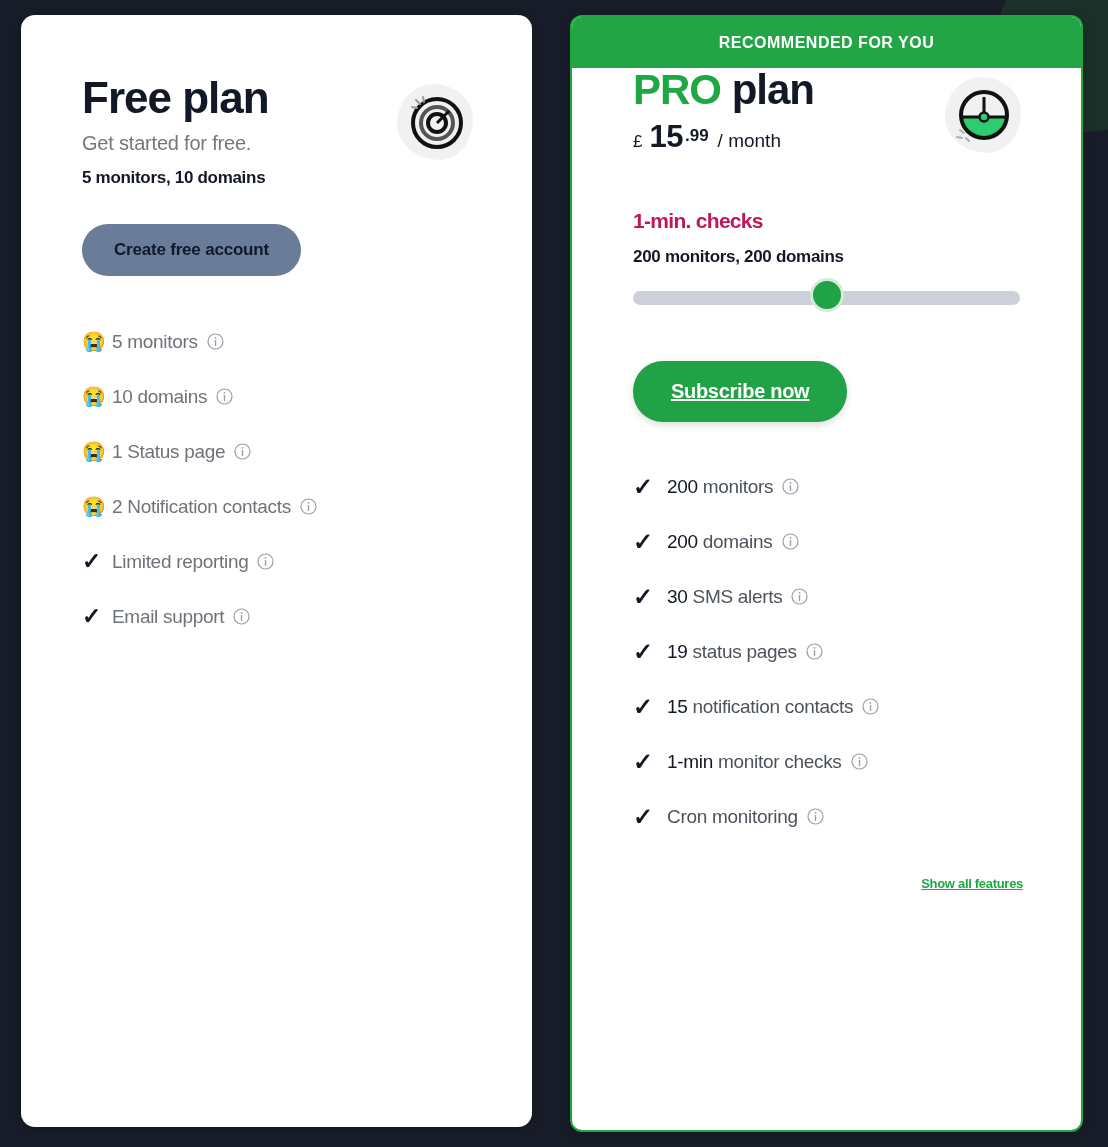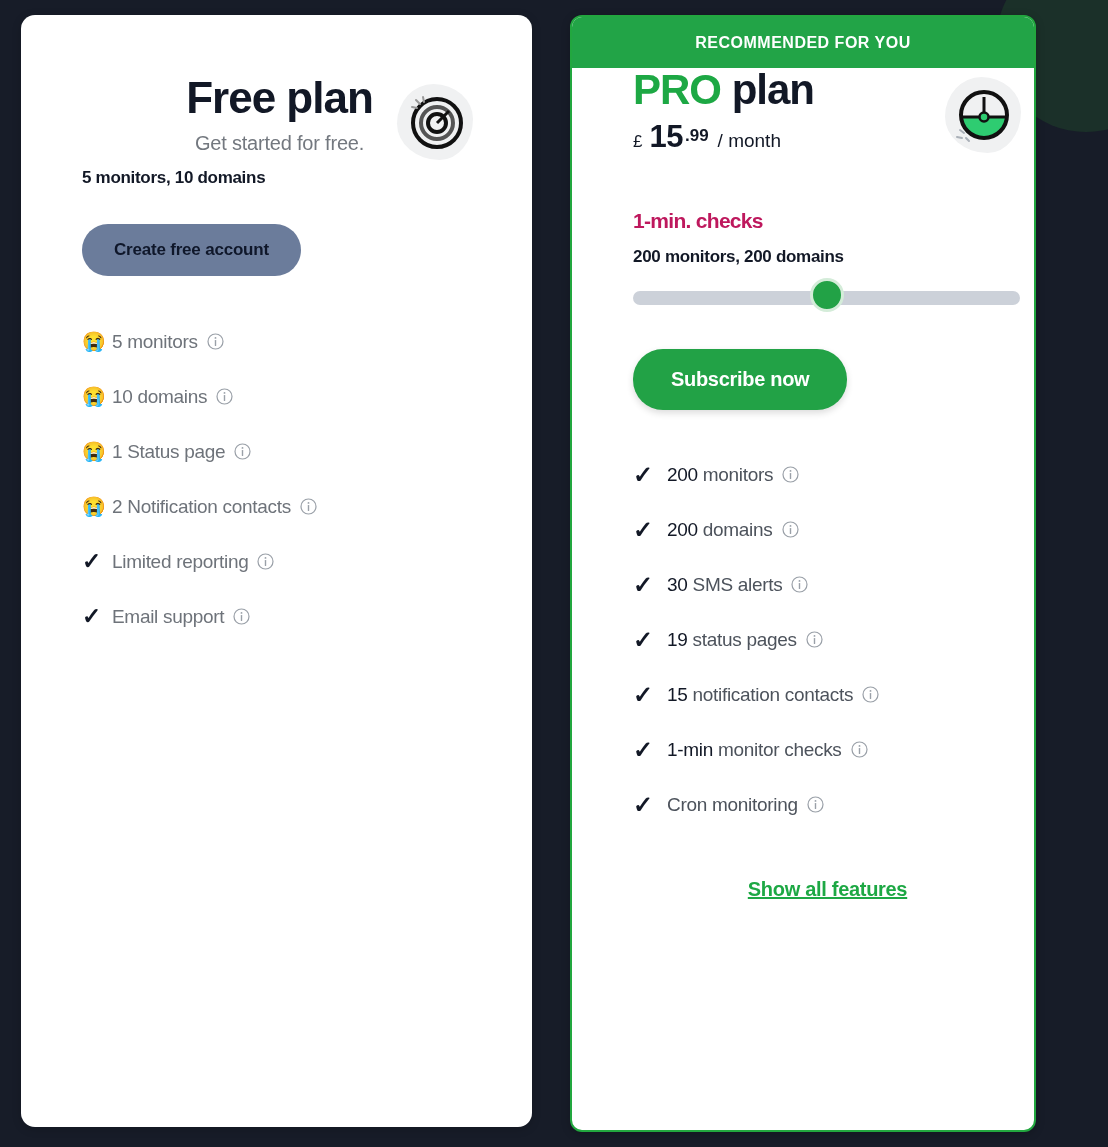--- a/index.html
+++ b/index.html
@@ -47,21 +47,20 @@
     background: #ffffff;
     border-radius: 14px;
     padding: 60px 0 0 61px;
     position: relative;
     box-shadow: 0 2px 10px rgba(0,0,0,0.18);
   }
 
   .free-head {
     position: relative;
     width: 395px;
-    text-align: center;
   }
 
   .plan-title-free {
     font-size: 44px;
     font-weight: bold;
     color: #121826;
     letter-spacing: -1px;
     line-height: 1.05;
   }
 
@@ -151,21 +150,21 @@
 
   .info-ic {
     margin-left: 9px;
     flex: 0 0 auto;
     display: inline-flex;
     cursor: pointer;
   }
 
   
   .card-pro {
-    width: 466px;
+    width: 513px;
     height: 1117px;
     background: #ffffff;
     border-radius: 12px;
     border: 2px solid #22a73f;
     position: relative;
     overflow: hidden;
     box-shadow: 0 2px 10px rgba(0,0,0,0.2);
   }
 
   .ribbon {
@@ -243,33 +242,34 @@
     height: 34px;
     border-radius: 50%;
     background: #22a246;
     border: 3px solid #d4ecd9;
     top: -13px;
     transform: translateX(-50%);
     cursor: grab;
   }
 
   .btn-pro {
-    margin-top: 44px;
+    margin-top: 56px;
     display: inline-block;
     background: #22a246;
     color: #ffffff;
     font-size: 20px;
     font-weight: bold;
     border: none;
     border-radius: 30px;
     padding: 19px 38px;
     cursor: pointer;
     letter-spacing: -0.3px;
     font-family: "Liberation Sans", sans-serif;
     box-shadow: 0 3px 7px rgba(0,0,0,0.14);
+    text-decoration: underline;
   }
 
   .feat-list-pro { margin-top: 37px; list-style: none; }
 
   .feat-pro {
     display: flex;
     align-items: center;
     height: 55px;
     font-size: 19px;
     color: #4d535c;
@@ -279,25 +279,25 @@
     width: 34px;
     flex: 0 0 34px;
     font-size: 24px;
     color: #121826;
     font-weight: bold;
   }
   .feat-pro .feat-text b { font-weight: normal; color: #121826; }
 
   .show-all {
     display: block;
-    text-align: center;
+    text-align: right;
     width: 391px;
-    margin-top: 46px;
+    margin-top: 32px;
     margin-left: -1px;
-    font-size: 20px;
+    font-size: 13px;
     font-weight: bold;
     color: #1da844;
     text-decoration: underline;
     letter-spacing: -0.3px;
     cursor: pointer;
   }
 </style>
 </head>
 <body>
 

